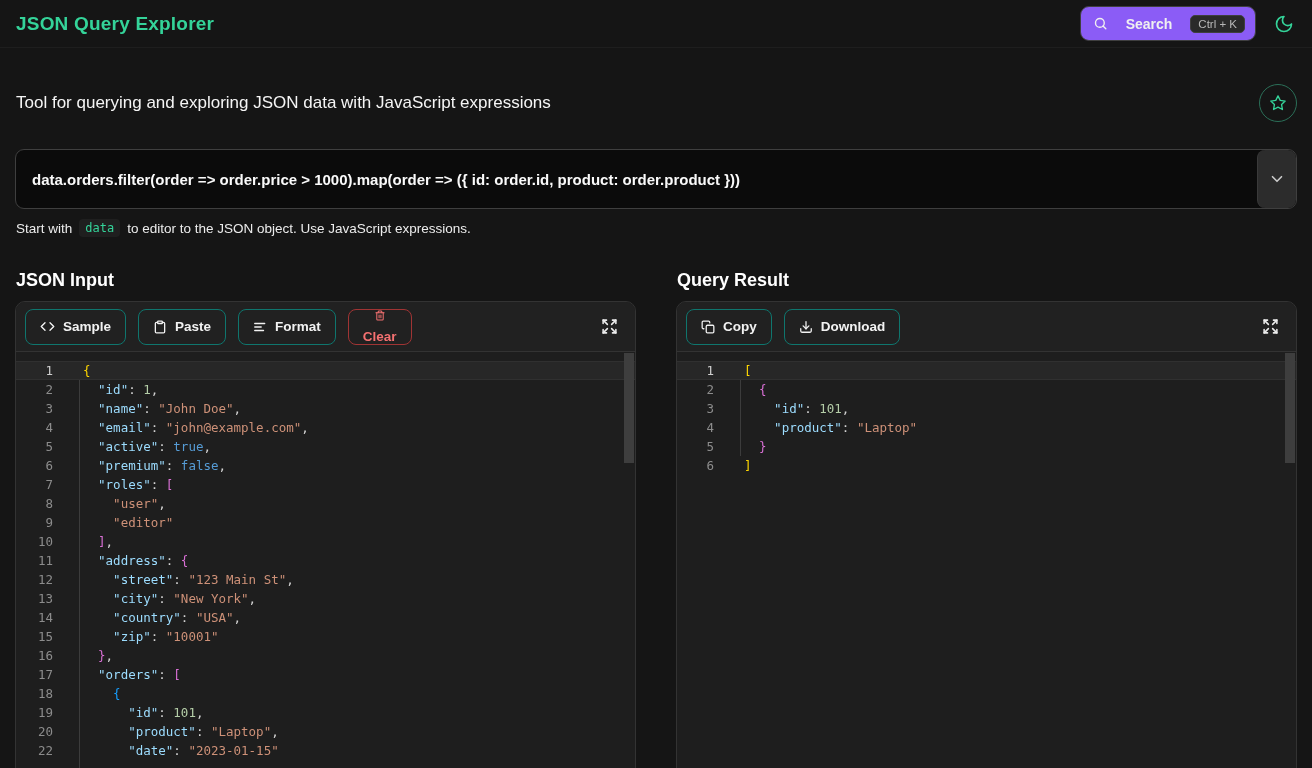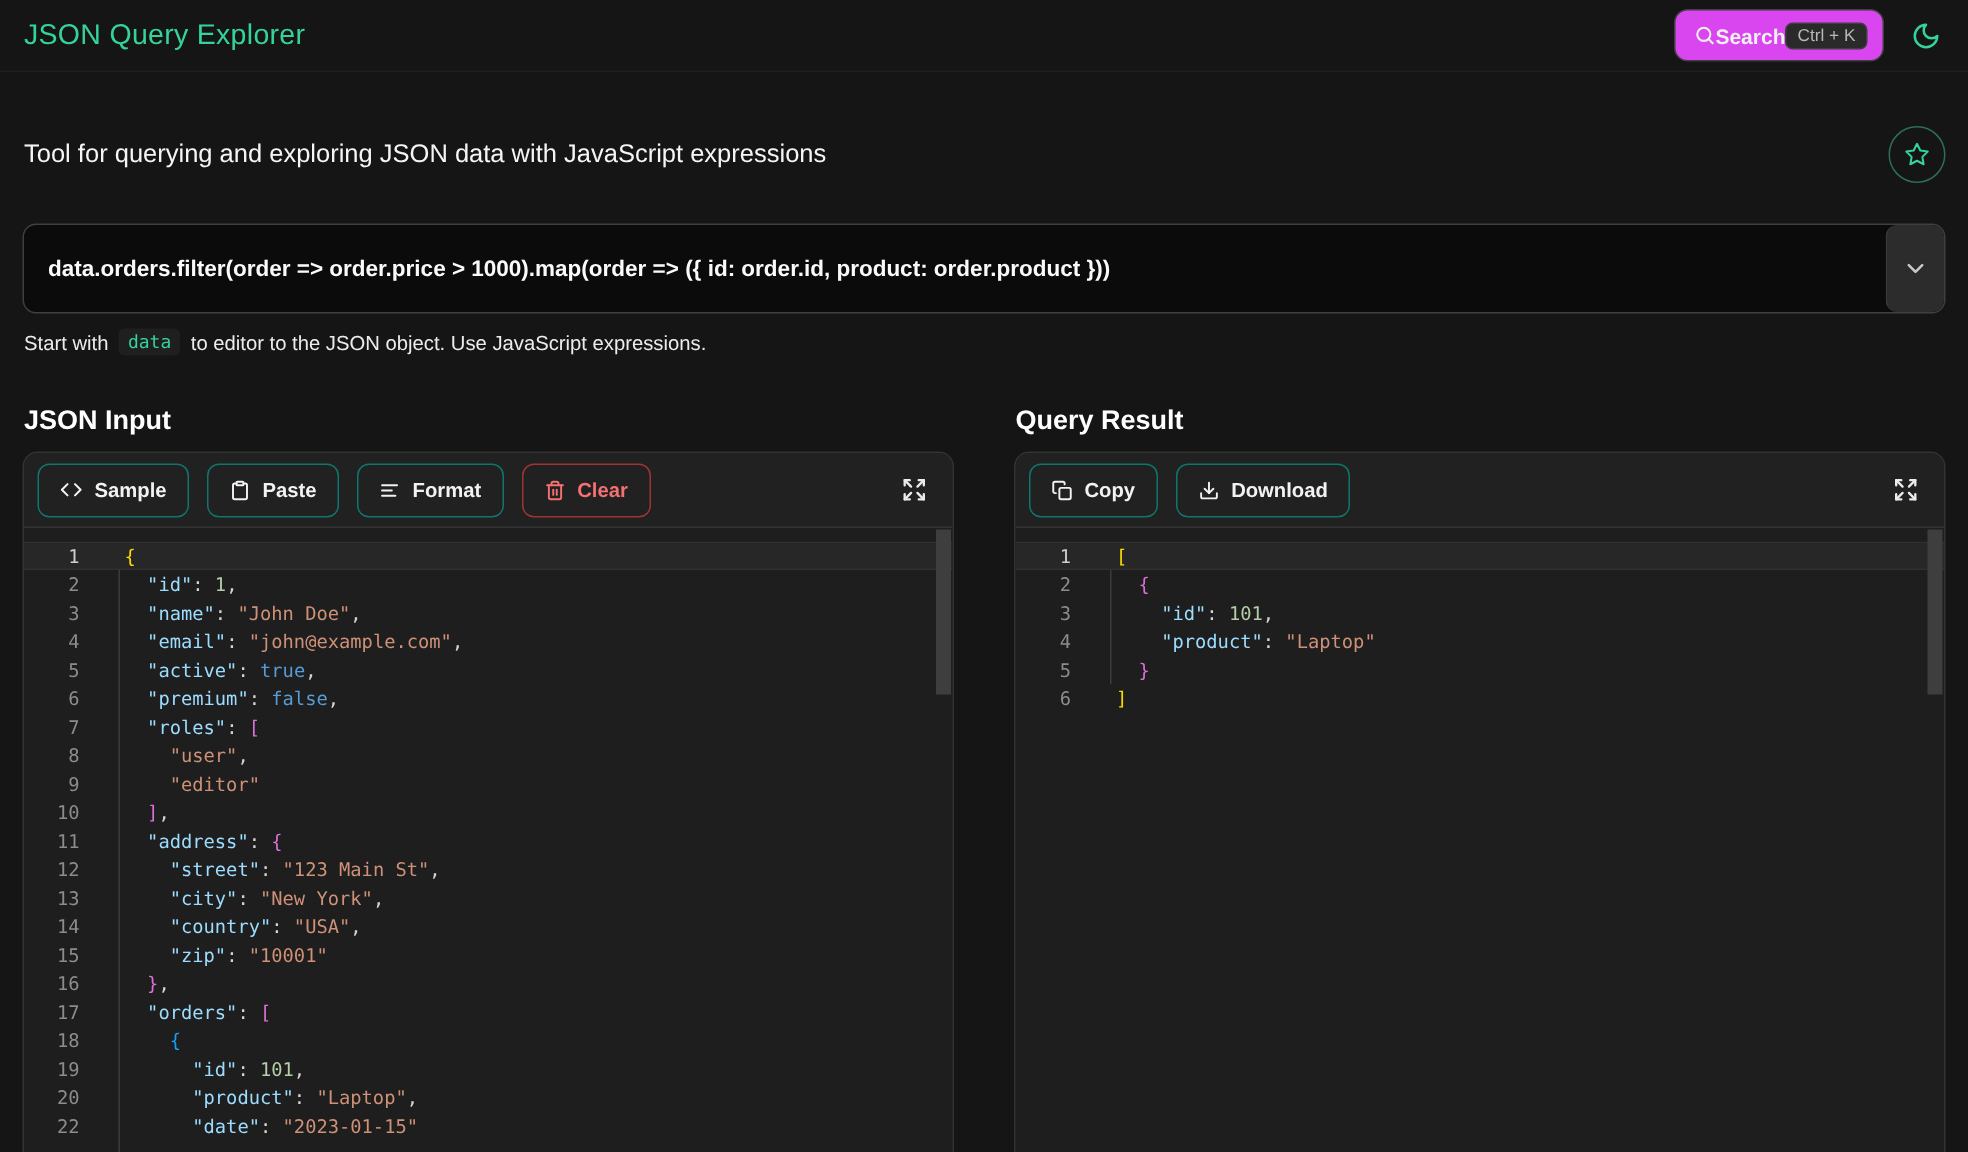--- a/index.html
+++ b/index.html
@@ -9,26 +9,26 @@
     color:#f0f0f0;
     font-family:"Liberation Sans", sans-serif;
   }
   .page { width:1312px; height:768px; overflow:hidden; }
 
   
   .hdr {
     height:48px; display:flex; align-items:center;
     padding:0 14px 0 16px; border-bottom:1px solid #1e1e1e;
   }
-  .hdr h1 { font-size:19px; font-weight:400; color:var(--accent); letter-spacing:.2px; }
+  .hdr h1 { font-size:19px; font-weight:700; color:var(--accent); letter-spacing:.2px; }
   .hdr-right { margin-left:auto; display:flex; align-items:center; gap:14px; }
   .search-btn {
-    display:inline-flex; align-items:center; gap:0;
+    display:inline-flex; align-items:center; gap:18px;
     height:35px; padding:0 10px 0 12px;
-    background:#d946ef; border:1px solid #3f3f3f; border-radius:9px;
+    background:#8b5cf6; border:1px solid #3f3f3f; border-radius:9px;
     color:#f0f0f0; font:600 14px "Liberation Sans", sans-serif; cursor:pointer;
   }
   .search-btn kbd {
     background:#2a2a2a; border:1px solid #3f3f3f; border-radius:5px;
     padding:2px 7px; font:400 11.5px "Liberation Sans", sans-serif; color:#b8b8b8;
   }
   .icon-plain { background:none; border:none; cursor:pointer; display:inline-flex; align-items:center; padding:4px; }
 
   
   .intro {
@@ -71,21 +71,21 @@
   .panel { border:1px solid #333; border-radius:10px 10px 0 0; overflow:hidden; background:#1e1e1e; }
   .toolbar {
     height:50px; display:flex; align-items:center; gap:12px; padding:0 9px;
     background:#212121; border-bottom:1px solid #333;
   }
   .tbtn {
     display:inline-flex; align-items:center; gap:8px; height:36px; padding:0 14px;
     background:transparent; border:1px solid #0f766e; border-radius:8px;
     color:#f2f2f2; font:700 13.5px "Liberation Sans", sans-serif; cursor:pointer;
   }
-  .tbtn.danger { border-color:#a03434; color:var(--danger); }
+  .tbtn.danger { border-color:#a03434; color:var(--danger);flex-direction:column; }
   .tbtn.danger svg { color:var(--danger); }
   .expand-btn { margin-left:auto; background:none; border:none; color:#ececec; cursor:pointer; padding:4px 8px; display:inline-flex; }
 
   
   .editor {
     position:relative; background:#1e1e1e; height:520px;
     font-family:"DejaVu Sans Mono", monospace; font-size:12.5px; line-height:19px;
     padding-top:9px; overflow:hidden;
   }
   .crow { display:flex; height:19px; position:relative; }

